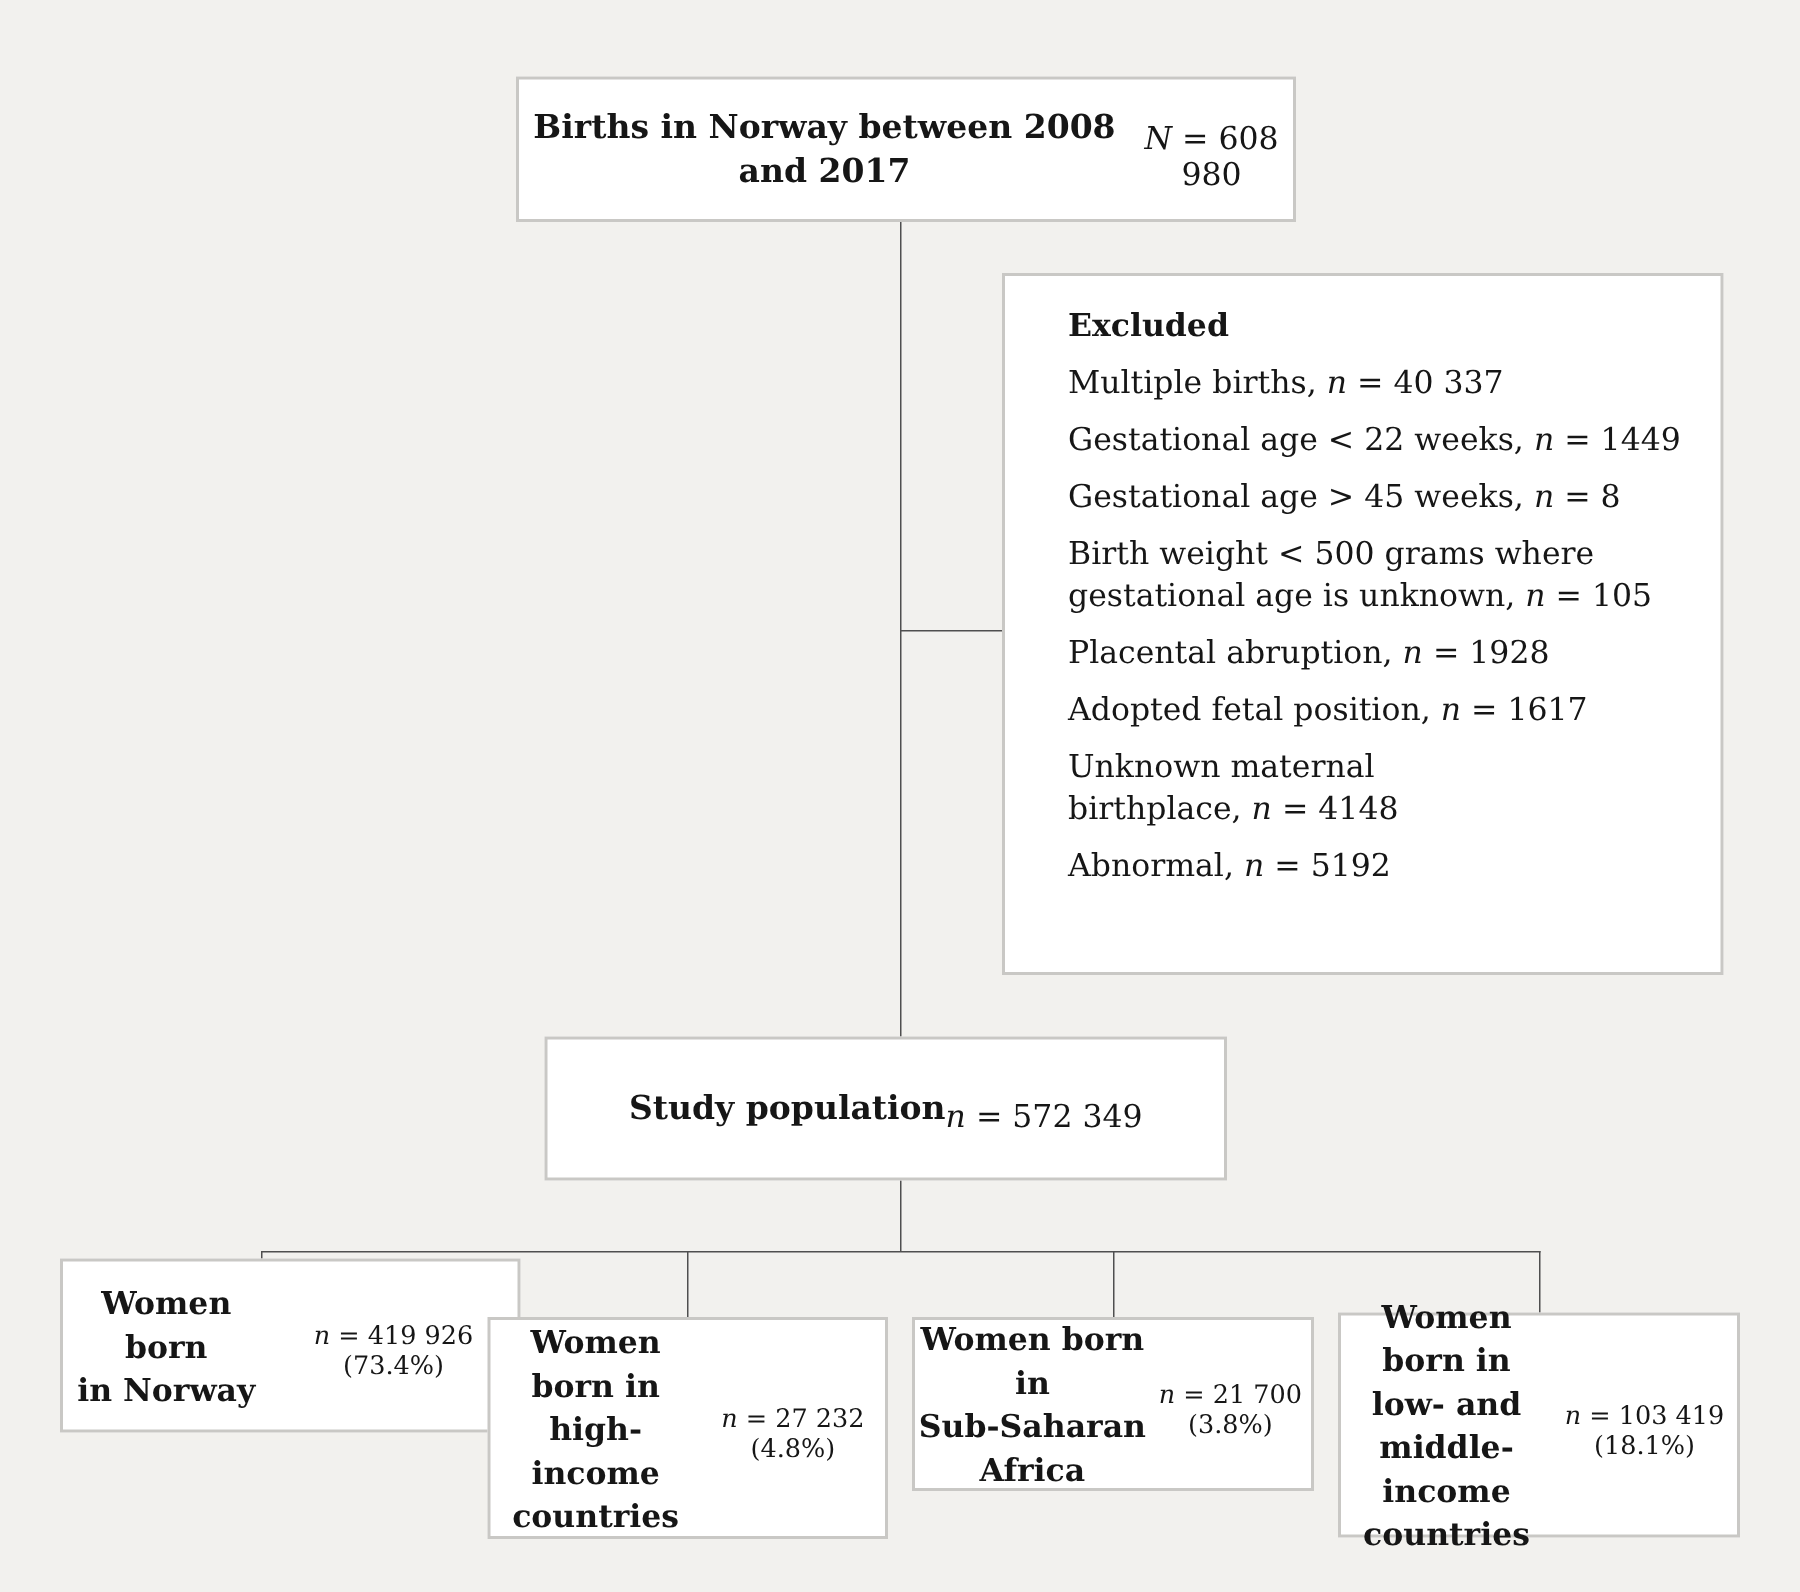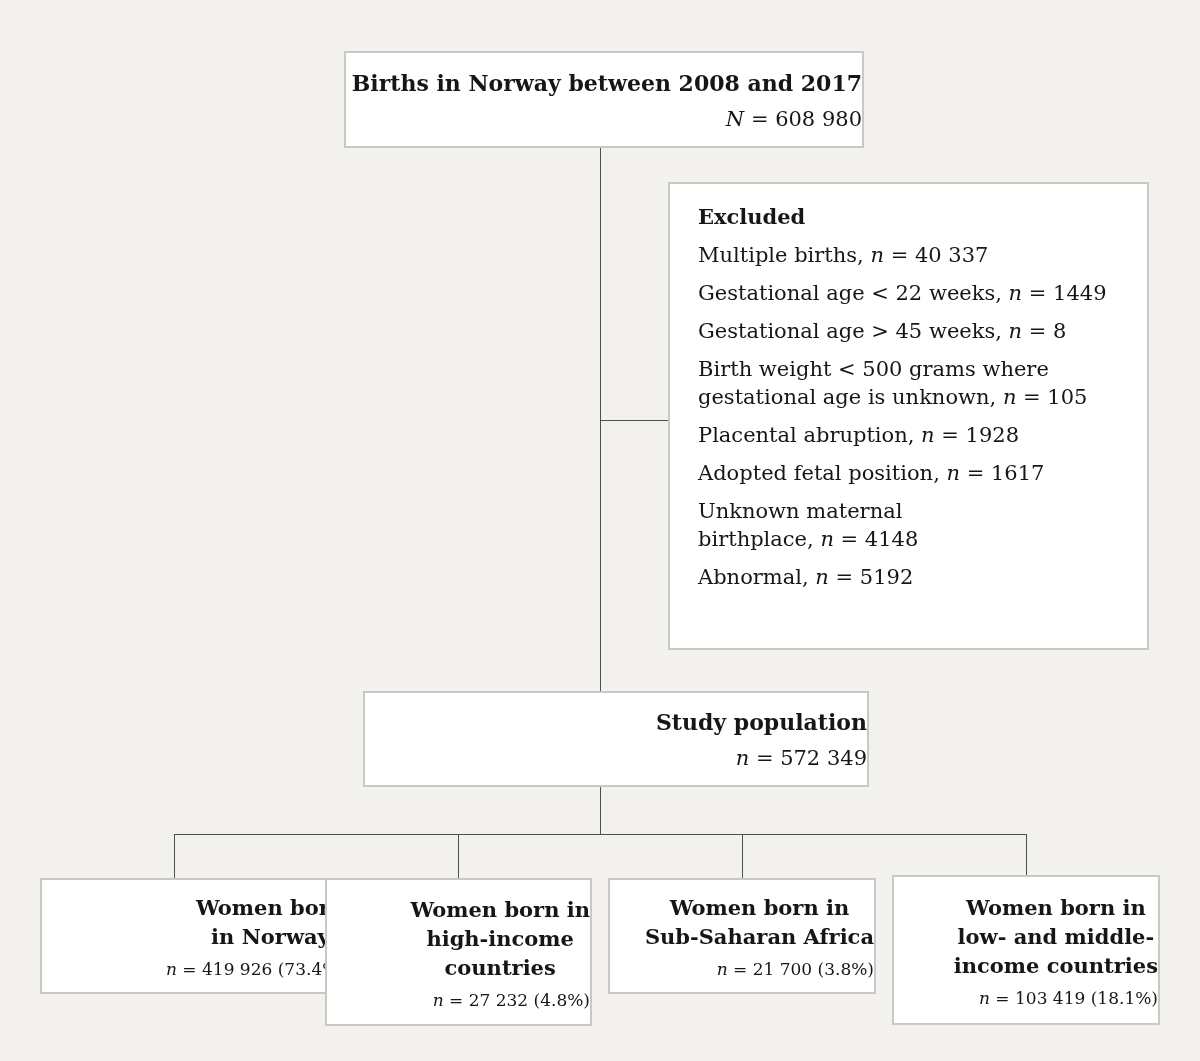--- a/index.html
+++ b/index.html
@@ -17,22 +17,22 @@
     background:var(--bg);
     overflow:hidden;
   }
   .box{
     position:absolute;
     background:var(--fill);
     border:2px solid var(--border);
     box-sizing:border-box;
   }
   .center-box{
-    display:flex;flex-direction:column;
-    align-items:flex-end;justify-content:center;
+    display:flex;flex-direction:row;
+    align-items:center;justify-content:center;
     text-align:center;
   }
   .box-title{
     font-weight:bold;
     font-size:22px;
     line-height:29px;
     white-space:pre-line;
   }
   .box-value{
     font-size:21px;
@@ -43,21 +43,21 @@
     font-size:21px;
     line-height:29px;
     white-space:pre-line;
   }
   .outcome-value{
     font-size:17px;
     margin-top:8px;
   }
   .var{font-style:italic;font-weight:normal;}
   .excluded{
-    padding:18px 24px 0 28px;
+    padding:18px 24px 0 42px;
   }
   .ex-heading{
     font-weight:bold;
     font-size:21px;
     line-height:29px;
   }
   .ex-item{
     font-size:21px;
     line-height:28px;
     margin-top:10px;
@@ -95,26 +95,26 @@
         <div class="ex-item"><span>Birth weight &lt; 500 grams where
 gestational age is unknown, </span><i class="var">n</i><span> = 105</span></div>
         <div class="ex-item"><span>Placental abruption, </span><i class="var">n</i><span> = 1928</span></div>
         <div class="ex-item"><span>Adopted fetal position, </span><i class="var">n</i><span> = 1617</span></div>
         <div class="ex-item"><span>Unknown maternal
 birthplace, </span><i class="var">n</i><span> = 4148</span></div>
         <div class="ex-item"><span>Abnormal, </span><i class="var">n</i><span> = 5192</span></div>
       </div>
   </div>
 
-  <div class="box center-box" style="left:363px;top:691px;width:506px;height:96px">
+  <div class="box center-box" style="left:363px;top:691px;width:455px;height:96px">
     <div class="box-title">Study population</div>
     <div class="box-value"><i class="var">n</i><span> = 572 349</span></div>
   </div>
 
-  <div class="box center-box" style="left:40px;top:878px;width:307px;height:116px">
+  <div class="box center-box" style="left:40px;top:839px;width:307px;height:116px">
     <div class="outcome-title">Women born
 in Norway</div>
     <div class="outcome-value"><i class="var">n</i><span> = 419 926 (73.4%)</span></div>
   </div>
 
   <div class="box center-box" style="left:325px;top:878px;width:267px;height:148px">
     <div class="outcome-title">Women born in
 high-income
 countries</div>
     <div class="outcome-value"><i class="var">n</i><span> = 27 232 (4.8%)</span></div>

